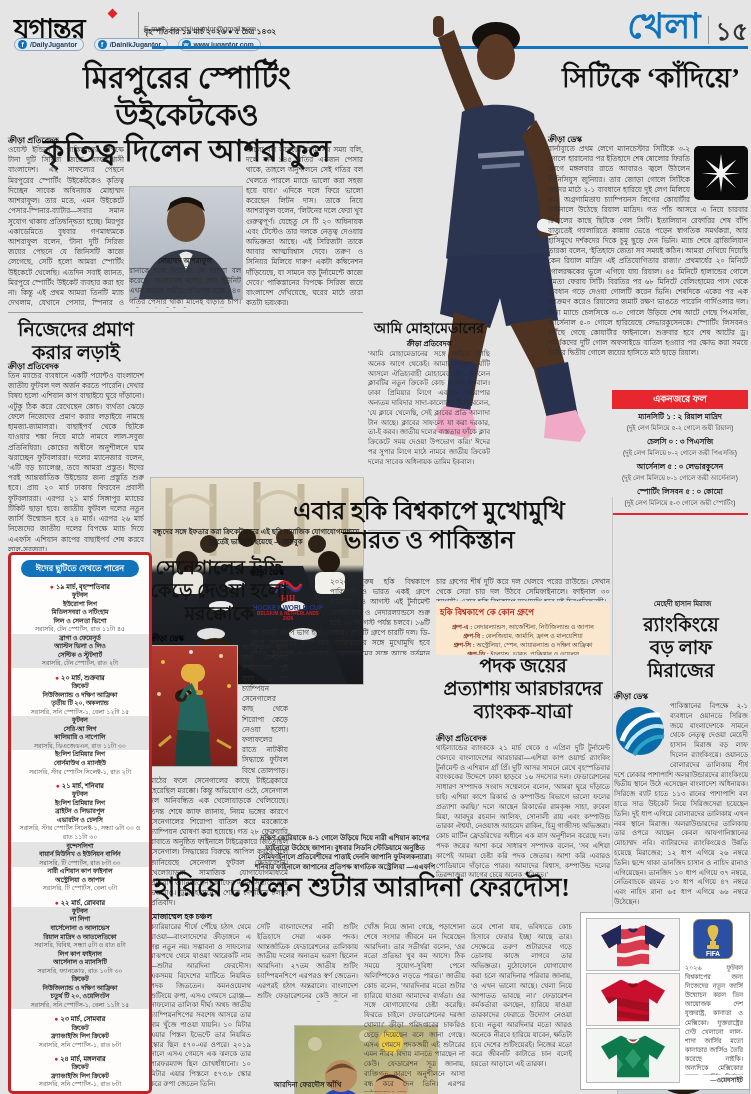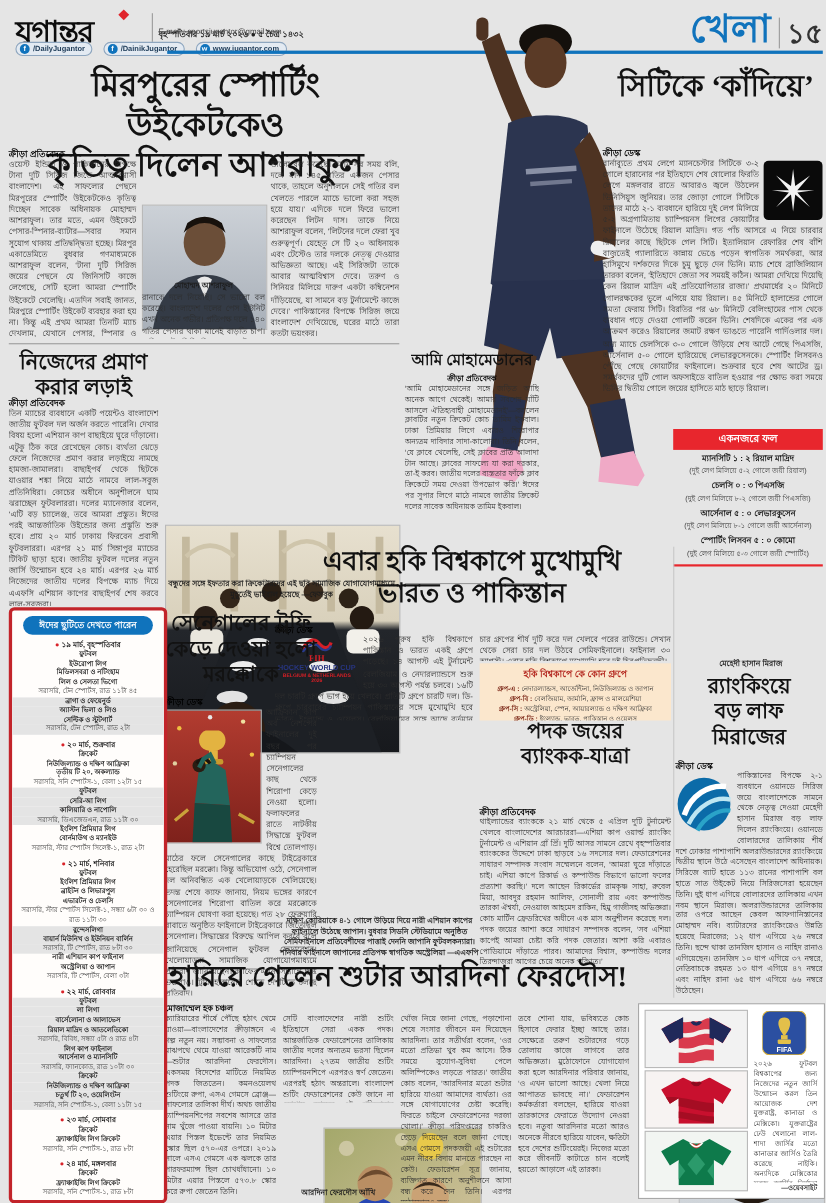--- a/index.html
+++ b/index.html
@@ -30,21 +30,21 @@
   .schbox{border:3px solid #c2242a;border-radius:5px;background:#fffdfb;overflow:hidden;}
   .sch-title{margin:5px auto 2px auto;width:118px;background:#1073bc;color:#fff;font-size:8.2px;font-weight:bold;text-align:center;border-radius:9px;padding:2px 0;}
   .srow{display:block;text-align:center;font-size:6.2px;line-height:1.38;padding:0 3px;}
   .sd{font-weight:bold;color:#111;margin-top:5px;font-size:6.6px;}
   .sd::before{content:"● ";color:#d9232a;}
   .sb{font-weight:bold;color:#222;}
   .st{color:#444;}
   .sh{background:#e4e4e4;}
   
   .gbox{background:#fbe7cd;padding:3px 4px;overflow:hidden;}
-  .gtitle{color:#b3261e;font-weight:bold;font-size:8.4px;text-align:center;margin-bottom:2px;}
+  .gtitle{color:#b3261e;font-weight:bold;font-size:8.4px;margin-bottom:2px;}
   .grow{display:block;text-align:center;font-size:6.1px;line-height:1.5;color:#2e2e2e;}
   .glabel{font-weight:bold;color:#7a2414;}
   .fih{float:left;width:76px;margin:2px 4px 1px 0;text-align:center;line-height:1.1;}
   .fih .t1{color:#d61f26;font-weight:800;font-size:8px;font-family:Liberation Serif, serif;}
   .fih .t2{color:#27357f;font-weight:800;font-size:6.6px;}
   .fih .t3{color:#d61f26;font-weight:bold;font-size:4.6px;}
   .hr1{background:#9c9c9c;height:1px;}
   .vr1{background:#c7c7c7;width:1px;}
 </style>
 </head>
@@ -264,20 +264,21 @@
         <path d="M30,52 L34,44 L40,40 L44,48" stroke="#23655c" stroke-width="4" fill="none"></path>
         <path d="M26,84 L24,120 L60,120 L58,86 Z" fill="#184840"></path>
         <path d="M8,100 L20,90 M66,94 L80,102" stroke="#caa23a" stroke-width="3"></path>
       </svg>
     </span>
     <span>আফ্রিকান কাপ অব নেশন্সের ফাইনালের দুই বছর পর চ্যাম্পিয়ন সেনেগালের কাছ থেকে শিরোপা কেড়ে নেওয়া হলো। ফলাফলের রাতে নাটকীয় সিদ্ধান্তে ফুটবল বিশ্বে তোলপাড়। মাঠের ফলে সেনেগালের কাছে টাইব্রেকারে হেরেছিল মরক্কো। কিন্তু অভিযোগ ওঠে, সেনেগাল দল অনিবন্ধিত এক খেলোয়াড়কে খেলিয়েছে। তদন্ত শেষে ক্যাফ জানায়, নিয়ম ভঙ্গের কারণে সেনেগালের শিরোপা বাতিল করে মরক্কোকে চ্যাম্পিয়ন ঘোষণা করা হয়েছে। গত ২৮ ফেব্রুয়ারি রাবাতে অনুষ্ঠিত ফাইনালে টাইব্রেকারে জিতেছিল সেনেগাল। সিদ্ধান্তের বিরুদ্ধে আপিল করবে বলে জানিয়েছে সেনেগাল ফুটবল ফেডারেশন। খেলোয়াড়রা সামাজিক যোগাযোগমাধ্যমে প্রতিবাদ জানিয়েছেন। ক্যাফের এমন সিদ্ধান্তে ক্ষুব্ধ ভক্তরাও। ট্রফি হারানোর শোকে দেশটিতে চলছে প্রতিবাদ।</span>
   </div>
 
   <div class="a hl" style="left:436px;top:654px;width:174px;font-size:19px;">
     <div>পদক জয়ের</div>
+    <div>প্রত্যাশায় আরচারদের</div>
     <div>ব্যাংকক-যাত্রা</div>
   </div>
   <div class="a bl" style="left:436px;top:732px;">ক্রীড়া প্রতিবেদক</div>
   <div class="a tx" style="left:436px;top:743px;width:174px;height:162px;font-size:6.9px;">থাইল্যান্ডের ব্যাংককে ২১ মার্চ থেকে ৫ এপ্রিল দুটি টুর্নামেন্ট খেলবে বাংলাদেশের আরচাররা—এশিয়া কাপ ওয়ার্ল্ড র‍্যাংকিং টুর্নামেন্ট ও এশিয়ান গ্রাঁ প্রিঁ। দুটি আসর সামনে রেখে বৃহস্পতিবার ব্যাংককের উদ্দেশে ঢাকা ছাড়বে ১৬ সদস্যের দল। ফেডারেশনের সাধারণ সম্পাদক সংবাদ সম্মেলনে বলেন, ‘আমরা ঘুরে দাঁড়াতে চাই। এশিয়া কাপে রিকার্ভ ও কম্পাউন্ড বিভাগে ভালো ফলের প্রত্যাশা করছি।’ দলে আছেন রিকার্ভের রামকৃষ্ণ সাহা, রুবেল মিয়া, আবদুর রহমান আলিফ, সোনালী রায় এবং কম্পাউন্ড তারকা ঐশ্বর্যা, নেওয়াজ আহমেদ রাকিন, হিমু গাজীসহ অভিজ্ঞরা। কোচ মার্টিন ফ্রেডরিখের অধীনে এক মাস অনুশীলন করেছে দল। পদক জয়ের আশা করে সাধারণ সম্পাদক বলেন, ‘সব এশিয়া কাপেই আমরা চেষ্টা করি পদক জেতার। আশা করি এবারও পো‌ডিয়ামে দাঁড়াতে পারব। আমাদের বিশ্বাস, কম্পাউন্ড দলের তিরন্দাজরা আগের চেয়ে অনেক পরিণত।’</div>
 
   <div class="a vr1" style="left:612px;top:497px;height:410px;"></div>
   <div class="a photo" style="left:617px;top:500px;width:131px;height:97px;background:linear-gradient(#dde1e5,#c3c9cf);">
     <svg viewBox="0 0 100 100" preserveAspectRatio="none">
       <ellipse cx="50" cy="32" rx="16" ry="18" fill="#5d4433"></ellipse>
         <path d="M35,26 Q50,8 65,26 L62,16 Q50,6 38,16 Z" fill="#17110c"></path>

